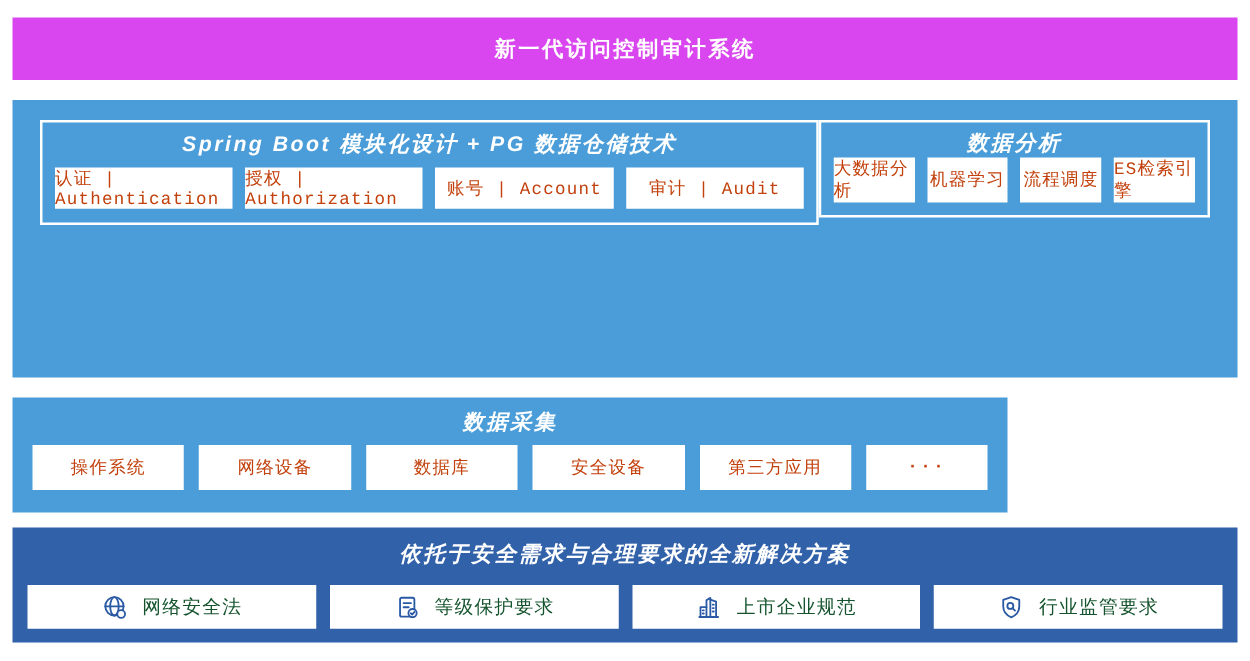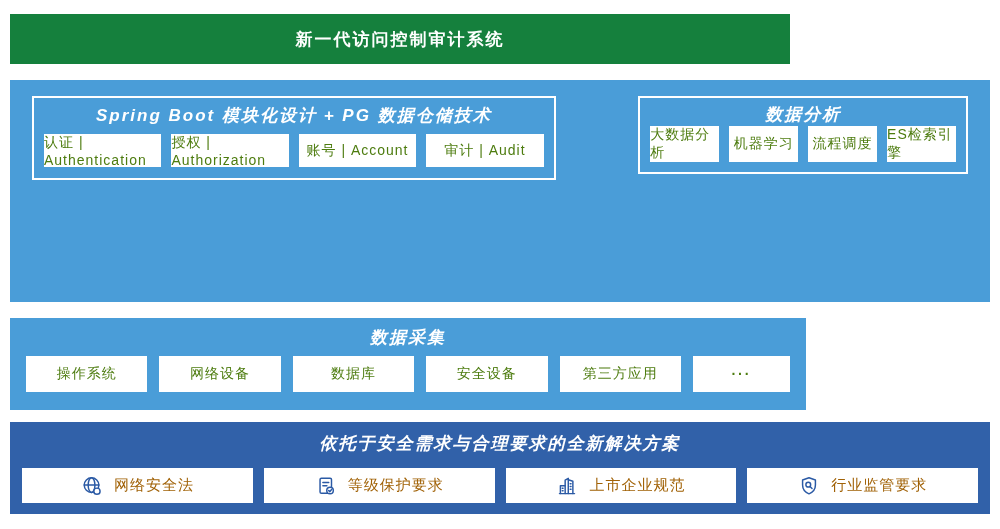--- a/index.html
+++ b/index.html
@@ -1,57 +1,57 @@
 <!DOCTYPE html>
 <html><head>
 <meta charset="utf-8">
 <style>
   html,body{margin:0;padding:0;background:#ffffff;}
   .page{position:relative;width:1000px;height:529px;background:#ffffff;overflow:hidden;
         font-family:"Liberation Sans","DejaVu Sans",sans-serif;}
 
   
-  .banner{position:absolute;left:10px;top:14px;width:780px;height:50px;background:#15803d;
+  .banner{position:absolute;left:10px;top:14px;width:980px;height:50px;background:#d946ef;
           display:flex;align-items:center;justify-content:center;}
   .banner span{color:#ffffff;font-size:17px;font-weight:bold;letter-spacing:2px;}
 
   
   .platform{position:absolute;left:10px;top:80px;width:980px;height:222px;background:#4A9DD8;
             box-sizing:border-box;padding:16px 22px;display:flex;flex-direction:row;
             justify-content:space-between;}
   .bordered{border:2px solid #ffffff;box-sizing:border-box;display:flex;flex-direction:column;
             justify-content:space-between;padding:7px 10px 11px;}
   .bordered.modules{height:84px;}
   .bordered.analysis{height:78px;justify-content:center;}
   .sec-title{color:#ffffff;font-size:17px;font-weight:bold;font-style:italic;
              letter-spacing:2px;text-align:center;line-height:22px;}
   .row{display:flex;gap:10px;}
-  .witem{flex:1;background:#ffffff;color:#4d7c0f;font-size:14px;letter-spacing:1px;
-         display:flex;align-items:center;justify-content:center;}
+  .witem{flex:1;background:#ffffff;color:#c2410c;font-size:14px;letter-spacing:1px;
+         display:flex;align-items:center;justify-content:center;font-family:Liberation Mono, monospace;}
   .modules .witem{height:33px;}
   .analysis .witem{height:36px;}
 
   
   .collection{position:absolute;left:10px;top:318px;width:796px;height:92px;background:#4A9DD8;
               box-sizing:border-box;padding:9px 16px 0;}
   .collection .row{margin-top:7px;gap:12px;}
   .collection .witem{height:36px;}
   .collection .witem.dots{flex:0.8;letter-spacing:2px;font-weight:bold;}
 
   
   .env{position:absolute;left:820px;top:318px;width:170px;height:92px;background:#4A9DD8;
        display:flex;flex-direction:column;align-items:center;justify-content:center;gap:11px;}
   .env .witem{flex:none;width:140px;height:26px;font-size:13px;}
 
   
   .solution{position:absolute;left:10px;top:422px;width:980px;height:92px;background:#3161A9;
             box-sizing:border-box;padding:10px 12px 0;}
   .solution .sec-title{line-height:24px;}
   .solution .row{margin-top:12px;gap:11px;}
-  .sol-item{flex:1;height:35px;background:#ffffff;color:#a16207;font-size:15px;letter-spacing:1px;
+  .sol-item{flex:1;height:35px;background:#ffffff;color:#14532d;font-size:15px;letter-spacing:1px;
             display:flex;align-items:center;justify-content:center;gap:11px;}
   .sol-item svg{display:block;}
 </style>
 </head>
 <body>
 
 <div class="page">
 
   <header class="banner">
     <span>新一代访问控制审计系统</span>

